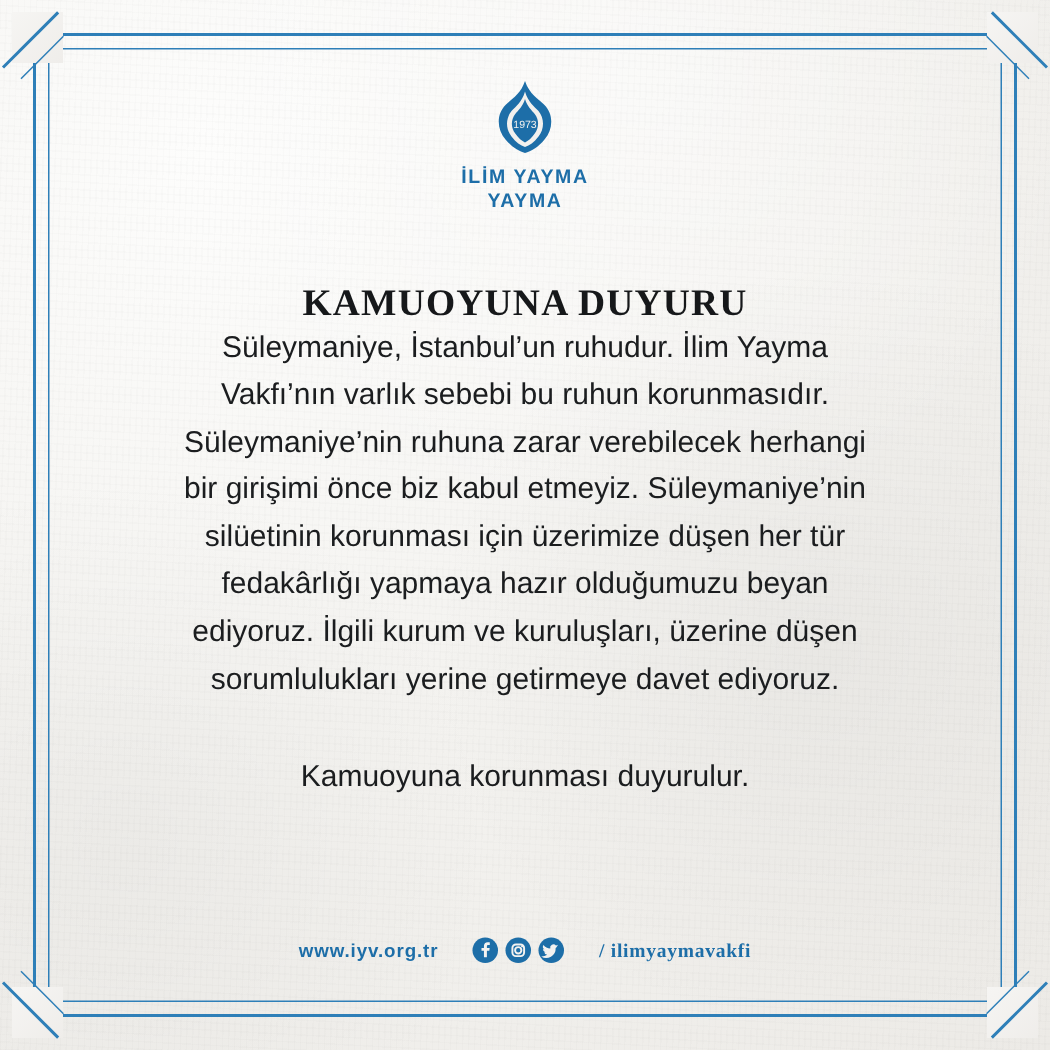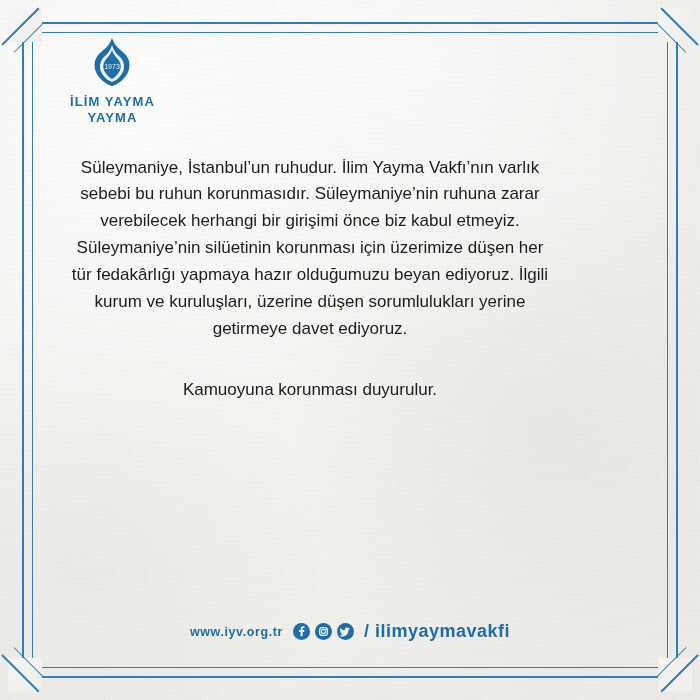--- a/index.html
+++ b/index.html
@@ -94,23 +94,23 @@
   .corner-diag-in.d1 { left: 14px;  top: 52px; transform: rotate(-45deg); transform-origin: left center; }
   .corner-diag-in.d2 { right: 14px; top: 52px; transform: rotate(45deg);  transform-origin: right center; }
   .corner-diag-in.d3 { left: 14px;  bottom: 52px; transform: rotate(45deg); transform-origin: left center; }
   .corner-diag-in.d4 { right: 14px; bottom: 52px; transform: rotate(-45deg); transform-origin: right center; }
 
   .content {
     position: absolute;
     inset: 0;
     display: flex;
     flex-direction: column;
-    align-items: flex-start;
+    align-items: center;
     box-sizing: border-box;
-    padding: 32px 70px 40px 70px;
+    padding: 48px 70px 40px 70px;
   }
 
   .logo-block {
     margin-top: 4px;
     display: flex;
     flex-direction: column;
     align-items: center;
   }
   .logo-mark {
     width: 46px;
@@ -132,42 +132,41 @@
     margin-top: 46px;
     font-family: "Liberation Serif", serif;
     font-weight: bold;
     font-size: 25px;
     letter-spacing: 0.8px;
     color: #16181a;
     text-align: center;
   }
 
   .body-text {
-    margin-top: 28px;
     width: 480px;
     text-align: center;
     color: #1b1d1f;
-    font-size: 17px;
+    font-size: 20px;
     line-height: 1.58;
     font-family: "Liberation Sans", sans-serif;
   }
   .body-text p { margin: 0; }
   .body-text .closing {
     margin-top: 34px;
   }
 
   .footer {
     position: absolute;
     left: 0;
     right: 0;
     bottom: 58px;
     display: flex;
     align-items: center;
     justify-content: center;
-    gap: 10px;
+    gap: 23px;
   }
   .footer-url {
     font-size: 12.5px;
     letter-spacing: 0.6px;
     color: #1d6ea8;
     font-weight: bold;
   }
   .social {
     display: flex;
     align-items: center;
@@ -178,24 +177,25 @@
     height: 17px;
     border-radius: 50%;
     background: #1d6ea8;
     color: #f3f2f0;
     display: flex;
     align-items: center;
     justify-content: center;
   }
   .social-badge svg { display: block; }
   .footer-handle {
-    font-size: 18px;
+    font-size: 13px;
     letter-spacing: 0.5px;
     color: #1d6ea8;
     font-weight: bold;
+    font-family: Liberation Serif, serif;
   }
 </style>
 </head>
 <body>
 
 <div class="poster">
   <div class="texture"></div>
 
   <div class="frame-outer"></div>
   <div class="frame-inner"></div>
@@ -223,20 +223,21 @@
         <path d="M23 9 C21 16 17 19 14 22 C10 27 10 34 14 39 C17 43 20 45 23 46 C26 45 29 43 32 39 C36 34 36 27 32 22 C29 19 25 16 23 9 Z" fill="#f2f1ee"></path>
         <path d="M23 14 C21.5 19 18.5 21.5 16.5 24 C13.5 28 13.5 33 16.5 37 C18.5 40 21 42 23 43 C25 42 27.5 40 29.5 37 C32.5 33 32.5 28 29.5 24 C27.5 21.5 24.5 19 23 14 Z" fill="#1d6ea8"></path>
         <text x="23" y="33" text-anchor="middle" font-size="7" fill="#f2f1ee" font-family="Liberation Sans, sans-serif">1973</text>
       </svg>
       <div class="logo-text">
         <span class="l1">İLİM YAYMA</span>
         <span class="l2">YAYMA</span>
       </div>
     </div>
 
+    <div class="headline">KAMUOYUNA DUYURU</div>
 
     <div class="body-text">
       <p>Süleymaniye, İstanbul’un ruhudur. İlim Yayma Vakfı’nın varlık sebebi bu ruhun korunmasıdır. Süleymaniye’nin ruhuna zarar verebilecek herhangi bir girişimi önce biz kabul etmeyiz. Süleymaniye’nin silüetinin korunması için üzerimize düşen her tür fedakârlığı yapmaya hazır olduğumuzu beyan ediyoruz. İlgili kurum ve kuruluşları, üzerine düşen sorumlulukları yerine getirmeye davet ediyoruz.</p>
       <p class="closing">Kamuoyuna korunması duyurulur.</p>
     </div>
 
     <div class="footer">
       <span class="footer-url">www.iyv.org.tr</span>
 
       <span class="social">

